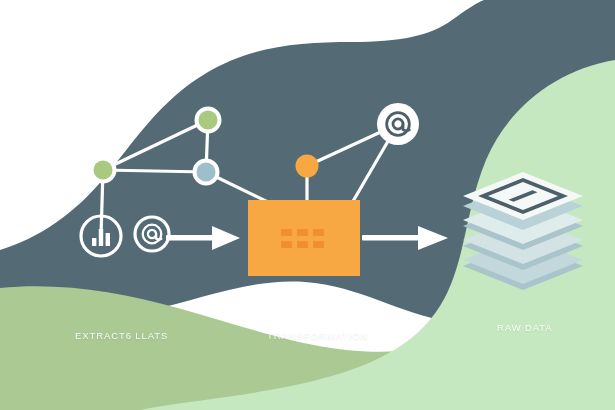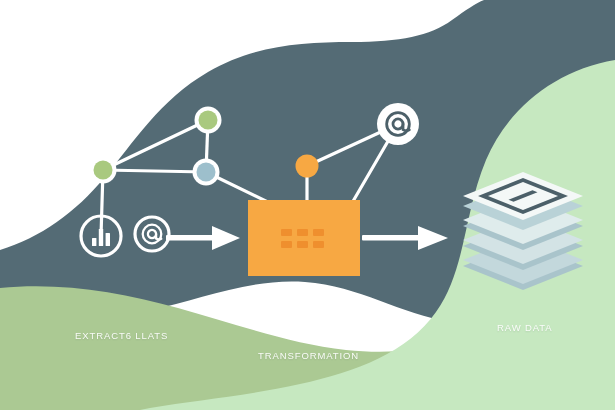--- a/index.html
+++ b/index.html
@@ -23,21 +23,21 @@
     position:absolute;
     color:#ffffff;
     font-size:9.5px;
     letter-spacing:0.9px;
     font-weight:400;
     white-space:nowrap;
     text-shadow:0 1px 2px rgba(60,80,70,.18);
     opacity:.92;
   }
   #label-extract{ left:75px; top:330px; }
-  #label-transform{ left:258px; top:330px;margin-top:20px; }
+  #label-transform{ left:267px; top:330px; }
   #label-raw{ left:497px; top:322px; }
 </style>
 </head>
 <body>
 
 <div id="stage">
 
   <svg id="bg-layer" viewBox="0 0 615 410" preserveAspectRatio="none">
 
     <rect x="0" y="0" width="615" height="410" fill="#ffffff"></rect>

